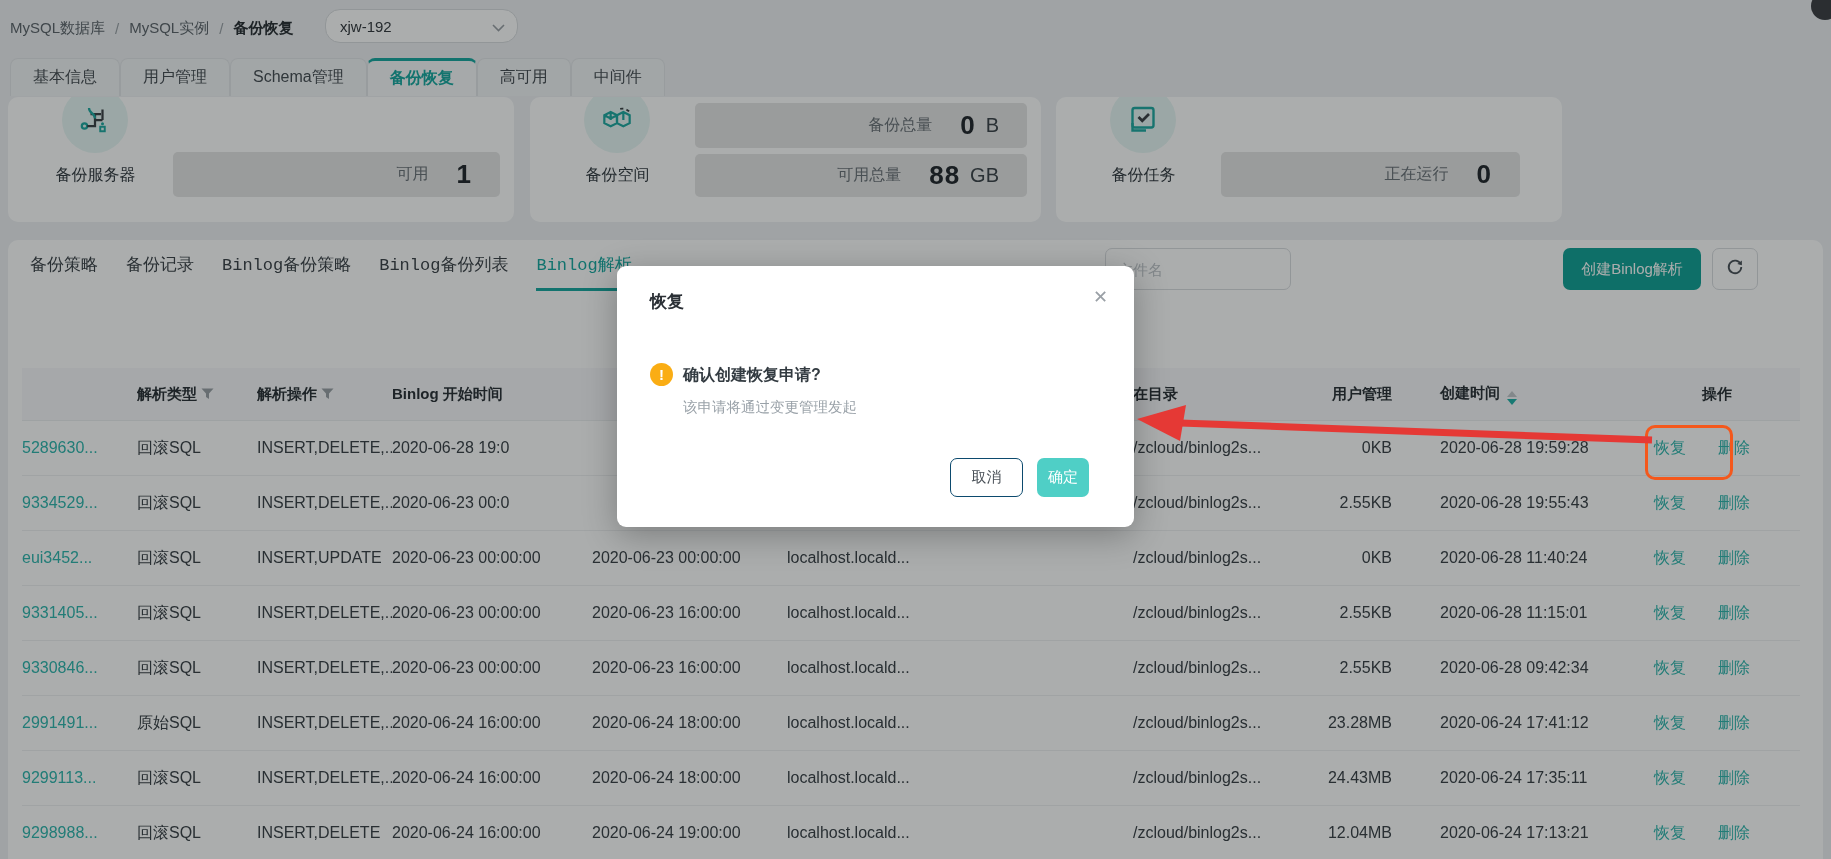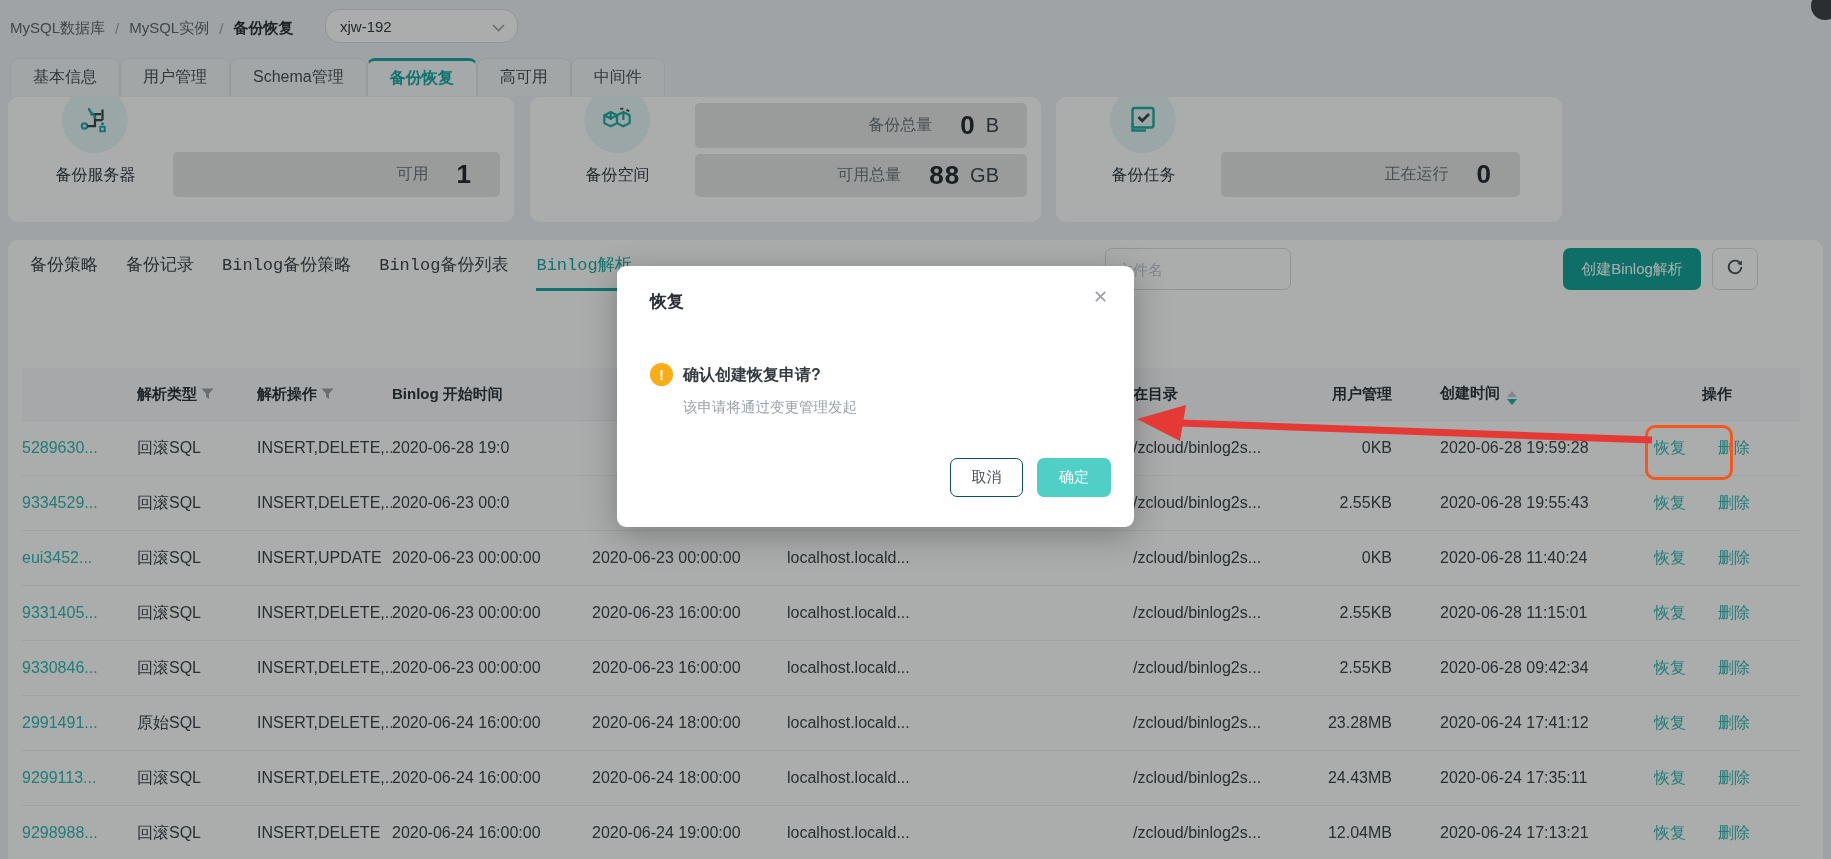--- a/index.html
+++ b/index.html
@@ -71,21 +71,21 @@
          box-shadow:0 8px 34px rgba(0,0,0,0.28);z-index:60;}
   .m-title{position:absolute;left:33px;top:24px;font-size:17px;font-weight:700;color:#2b3036;}
   .m-close{position:absolute;right:26px;top:22px;font-size:18px;color:#9aa0a6;cursor:pointer;line-height:1;}
   .m-warn{position:absolute;left:33px;top:97px;width:23px;height:23px;border-radius:50%;background:#FAAD14;
           color:#fff;font-weight:700;font-size:15px;display:flex;align-items:center;justify-content:center;}
   .m-msg{position:absolute;left:66px;top:99px;font-size:16px;font-weight:600;color:#333b41;}
   .m-sub{position:absolute;left:66px;top:132px;font-size:14.5px;color:#99a1a8;}
   .m-btn{position:absolute;top:192px;height:39px;border-radius:7px;font-size:15px;display:flex;
          align-items:center;justify-content:center;cursor:pointer;box-sizing:border-box;font-family:inherit;}
   .m-cancel{left:333px;width:73px;background:#fff;border:1px solid #0c4a6e;color:#4a5158;}
-  .m-ok{left:420px;width:74px;background:#4FCFC6;border:none;color:#fff;}
+  .m-ok{left:420px;width:52px;background:#4FCFC6;border:none;color:#fff;}
   
   .hi-box{position:absolute;left:1645px;top:425px;width:82px;height:49px;border:3px solid #F4581C;
           border-radius:10px;z-index:70;pointer-events:none;}
   .anno{position:absolute;inset:0;z-index:70;pointer-events:none;}
   .corner-dot{position:absolute;right:-8px;top:-8px;width:28px;height:28px;border-radius:50%;
           background:#2b2e31;z-index:80;}
 </style>
 </head>
 <body>
 

